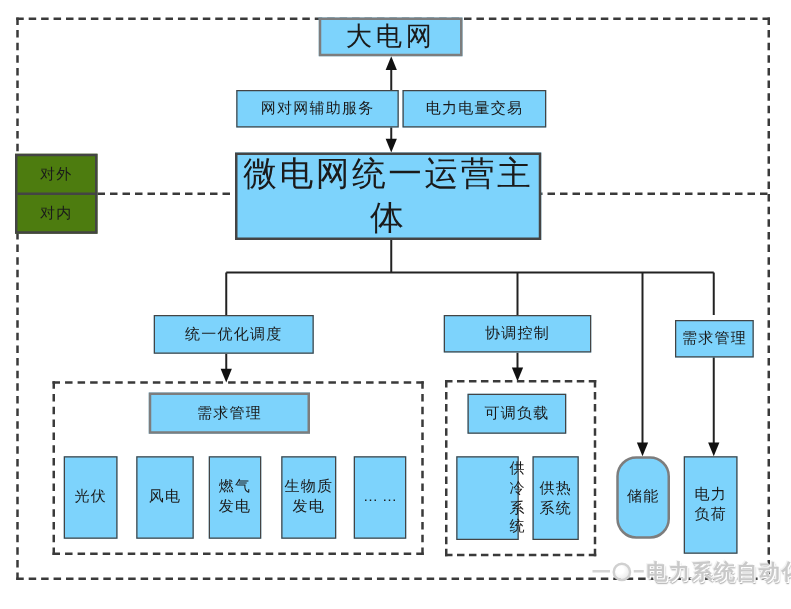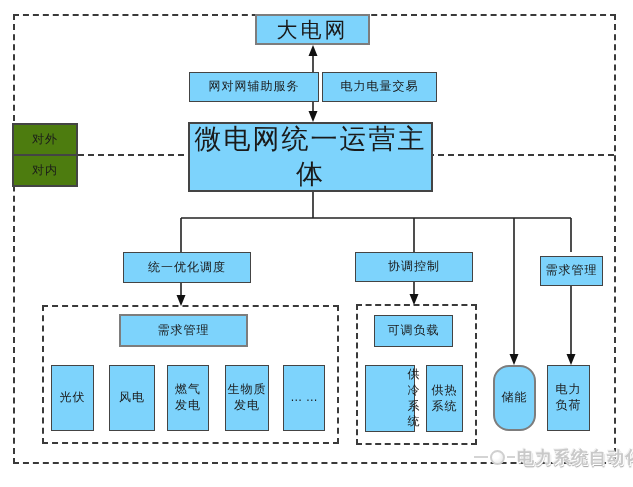--- a/index.html
+++ b/index.html
@@ -142,21 +142,21 @@
   <div class="abs box" style="left:283px; top:365px; width:42px; height:66px; letter-spacing:0;">… …</div>
 
   <div class="abs dashed-group" style="left:356px; top:304px; width:117px; height:137px;"></div>
   <div class="abs box" style="left:374px; top:315px; width:79px; height:32px;">可调负载</div>
   <div class="abs box" style="left:365px; top:365px; width:43px; height:67px;padding-left:48px;">供冷
 系统</div>
   <div class="abs box" style="left:426px; top:365px; width:37px; height:67px;">供热
 系统</div>
 
   <div class="abs box grayb" style="left:493px; top:365px; width:43px; height:66px;border-radius:16px;">储能</div>
-  <div class="abs box" style="left:547px; top:365px; width:43px; height:66px;">电力
+  <div class="abs box" style="left:547px; top:365px; width:43px; height:78px;">电力
 负荷</div>
 
   <div class="abs watermark">
     <span class="wm-dash"></span>
     <span class="wm-circle"></span>
     <span class="wm-dash short"></span>
     <span class="wm-text">电力系统自动化</span>
   </div>
 
 </div>

